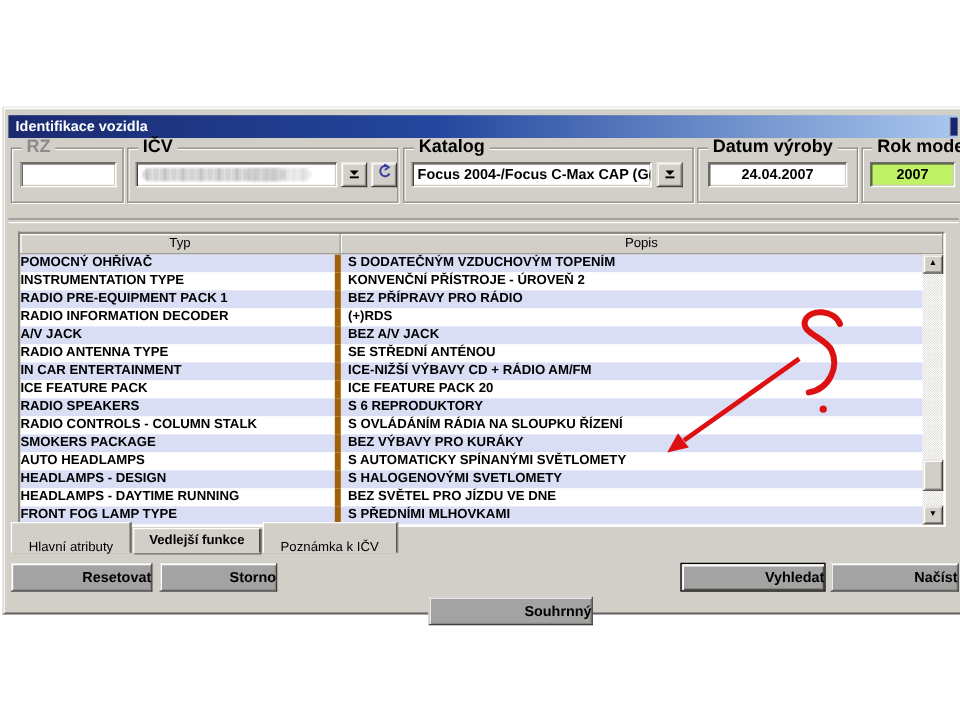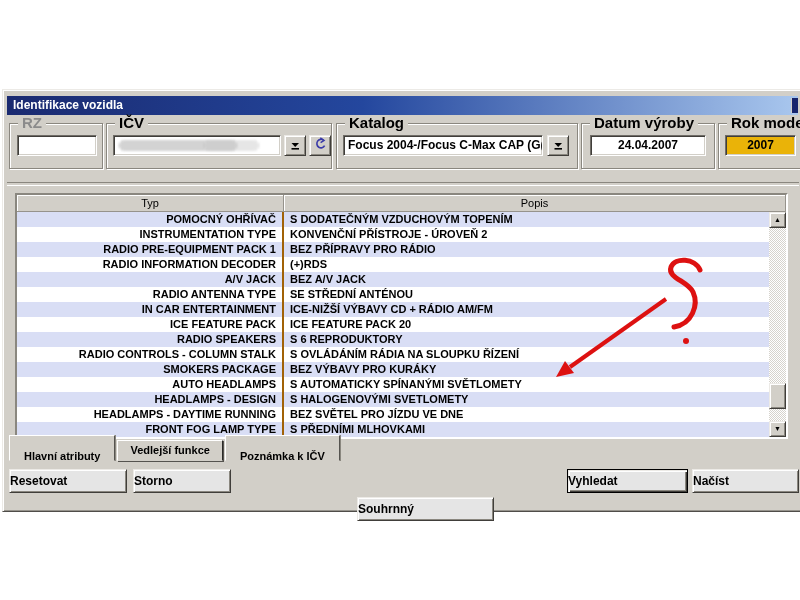--- a/index.html
+++ b/index.html
@@ -38,21 +38,21 @@
   .grp-katalog{left:333px;width:240px;}
   .grp-datum{left:578px;width:132px;}
   .grp-rok{left:715px;width:83px;}
   .field{
     position:absolute;top:11px;height:21px;background:#fff;box-sizing:border-box;
     border:1px solid;border-color:#6f6c66 #ffffff #ffffff #6f6c66;
     box-shadow:inset 1px 1px 0 #403e3a, inset -1px -1px 0 #d2cfc8;
     font-weight:bold;font-size:12px;line-height:19px;padding:0 4px;overflow:hidden;white-space:nowrap;
   }
   .field.center{text-align:center;}
-  .field.gray{background:#eab308;}
+  .field.gray{background:#bef264;}
   .rz-input{left:7px;width:80px;}
   .icv-input{left:6px;width:168px;}
   .smudge{
     position:absolute;left:5px;top:4px;width:118px;height:11px;border-radius:5px;
     background:repeating-linear-gradient(90deg,#8f8f8f 0 1px,#e6e6e6 1px 3px);
     filter:blur(1.1px);opacity:.8;
   }
   .smudge.s2{left:90px;width:55px;opacity:.45;}
   .mini-btn{
     position:absolute;top:11px;width:22px;height:21px;background:#d2cfc8;box-sizing:border-box;
@@ -80,21 +80,21 @@
     box-sizing:border-box;border-right:1px solid #96938c;border-bottom:1px solid #96938c;
     box-shadow:inset 1px 1px 0 #ffffff;
   }
   .th-typ{width:267px;}
   .th-popis{flex:1;}
   .tbody{position:absolute;left:0;top:17px;right:17px;bottom:0;overflow:hidden;}
   .trow{display:flex;height:15px;font-weight:bold;font-size:11px;line-height:15px;white-space:nowrap;}
   .trow.alt{background:#d9def5;}
   .trow.plain{background:#ffffff;}
   .cell{box-sizing:border-box;overflow:hidden;}
-  .cell-typ{width:267px;text-align:right;padding-right:6px;border-right:2px solid #a16207;}
+  .cell-typ{width:267px;padding-right:6px;border-right:5px solid #a16207;}
   .cell-popis{flex:1;text-align:left;padding-left:6px;}
   
   .vscroll{
     position:absolute;top:17px;right:0;width:17px;height:225px;
     background:#ffffff;
     background-image:
       linear-gradient(45deg,#d6d3cc 25%,transparent 25%,transparent 75%,#d6d3cc 75%),
       linear-gradient(45deg,#d6d3cc 25%,transparent 25%,transparent 75%,#d6d3cc 75%);
     background-size:2px 2px;background-position:0 0,1px 1px;
   }
@@ -105,32 +105,32 @@
   }
   .sb-btn{height:16px;font-size:7px;line-height:14px;text-align:center;color:#000;}
   .sb-btn.up{top:0;}
   .sb-btn.down{bottom:0;}
   .sb-thumb{top:171px;height:26px;}
   
   .tabs{position:absolute;left:6px;top:350px;height:21px;display:flex;align-items:flex-end;}
   .tab{
     box-sizing:border-box;background:#d2cfc8;font-size:11px;padding:12px 14px;height:17px;line-height:16px;
     border:1px solid;border-color:#ffffff #55534f #d2cfc8 #ffffff;
-    box-shadow:1px 0 0 #8a877f;margin-right:2px;text-align:center;white-space:nowrap;font-weight:bold;
+    box-shadow:1px 0 0 #8a877f;margin-right:2px;text-align:center;white-space:nowrap;
   }
   .tab.active{
     font-weight:bold;height:21px;line-height:19px;padding:0 12px;
     border-color:#ffffff #2b2a27 #d2cfc8 #ffffff;box-shadow:1px 1px 0 #55534f;
   }
   
   .btn{
-    position:absolute;top:379px;height:24px;background:#e5e5e5;box-sizing:border-box;
+    position:absolute;top:379px;height:24px;background:#a3a3a3;box-sizing:border-box;
     border:1px solid;border-color:#eceae6 #403e3a #403e3a #eceae6;
     box-shadow:inset 1px 1px 0 #ffffff, inset -1px -1px 0 #8a877f;
-    font-weight:bold;font-size:12px;text-align:left;line-height:22px;white-space:nowrap;
+    font-weight:bold;font-size:12px;text-align:right;line-height:22px;white-space:nowrap;
   }
   .btn-resetovat{left:6px;width:118px;}
   .btn-storno{left:130px;width:98px;}
   .btn-souhrnny{left:354px;width:137px;margin-top:28px;}
   .btn-vyhledat{left:564px;width:121px;border-color:#000;box-shadow:inset 1px 1px 0 #eceae6, inset 2px 2px 0 #ffffff, inset -1px -1px 0 #403e3a, inset -2px -2px 0 #8a877f;}
   .btn-nacist{left:689px;width:107px;}
   
   .overlay{position:absolute;left:0;top:0;width:800px;height:600px;pointer-events:none;z-index:20;}
 </style>
 </head>

